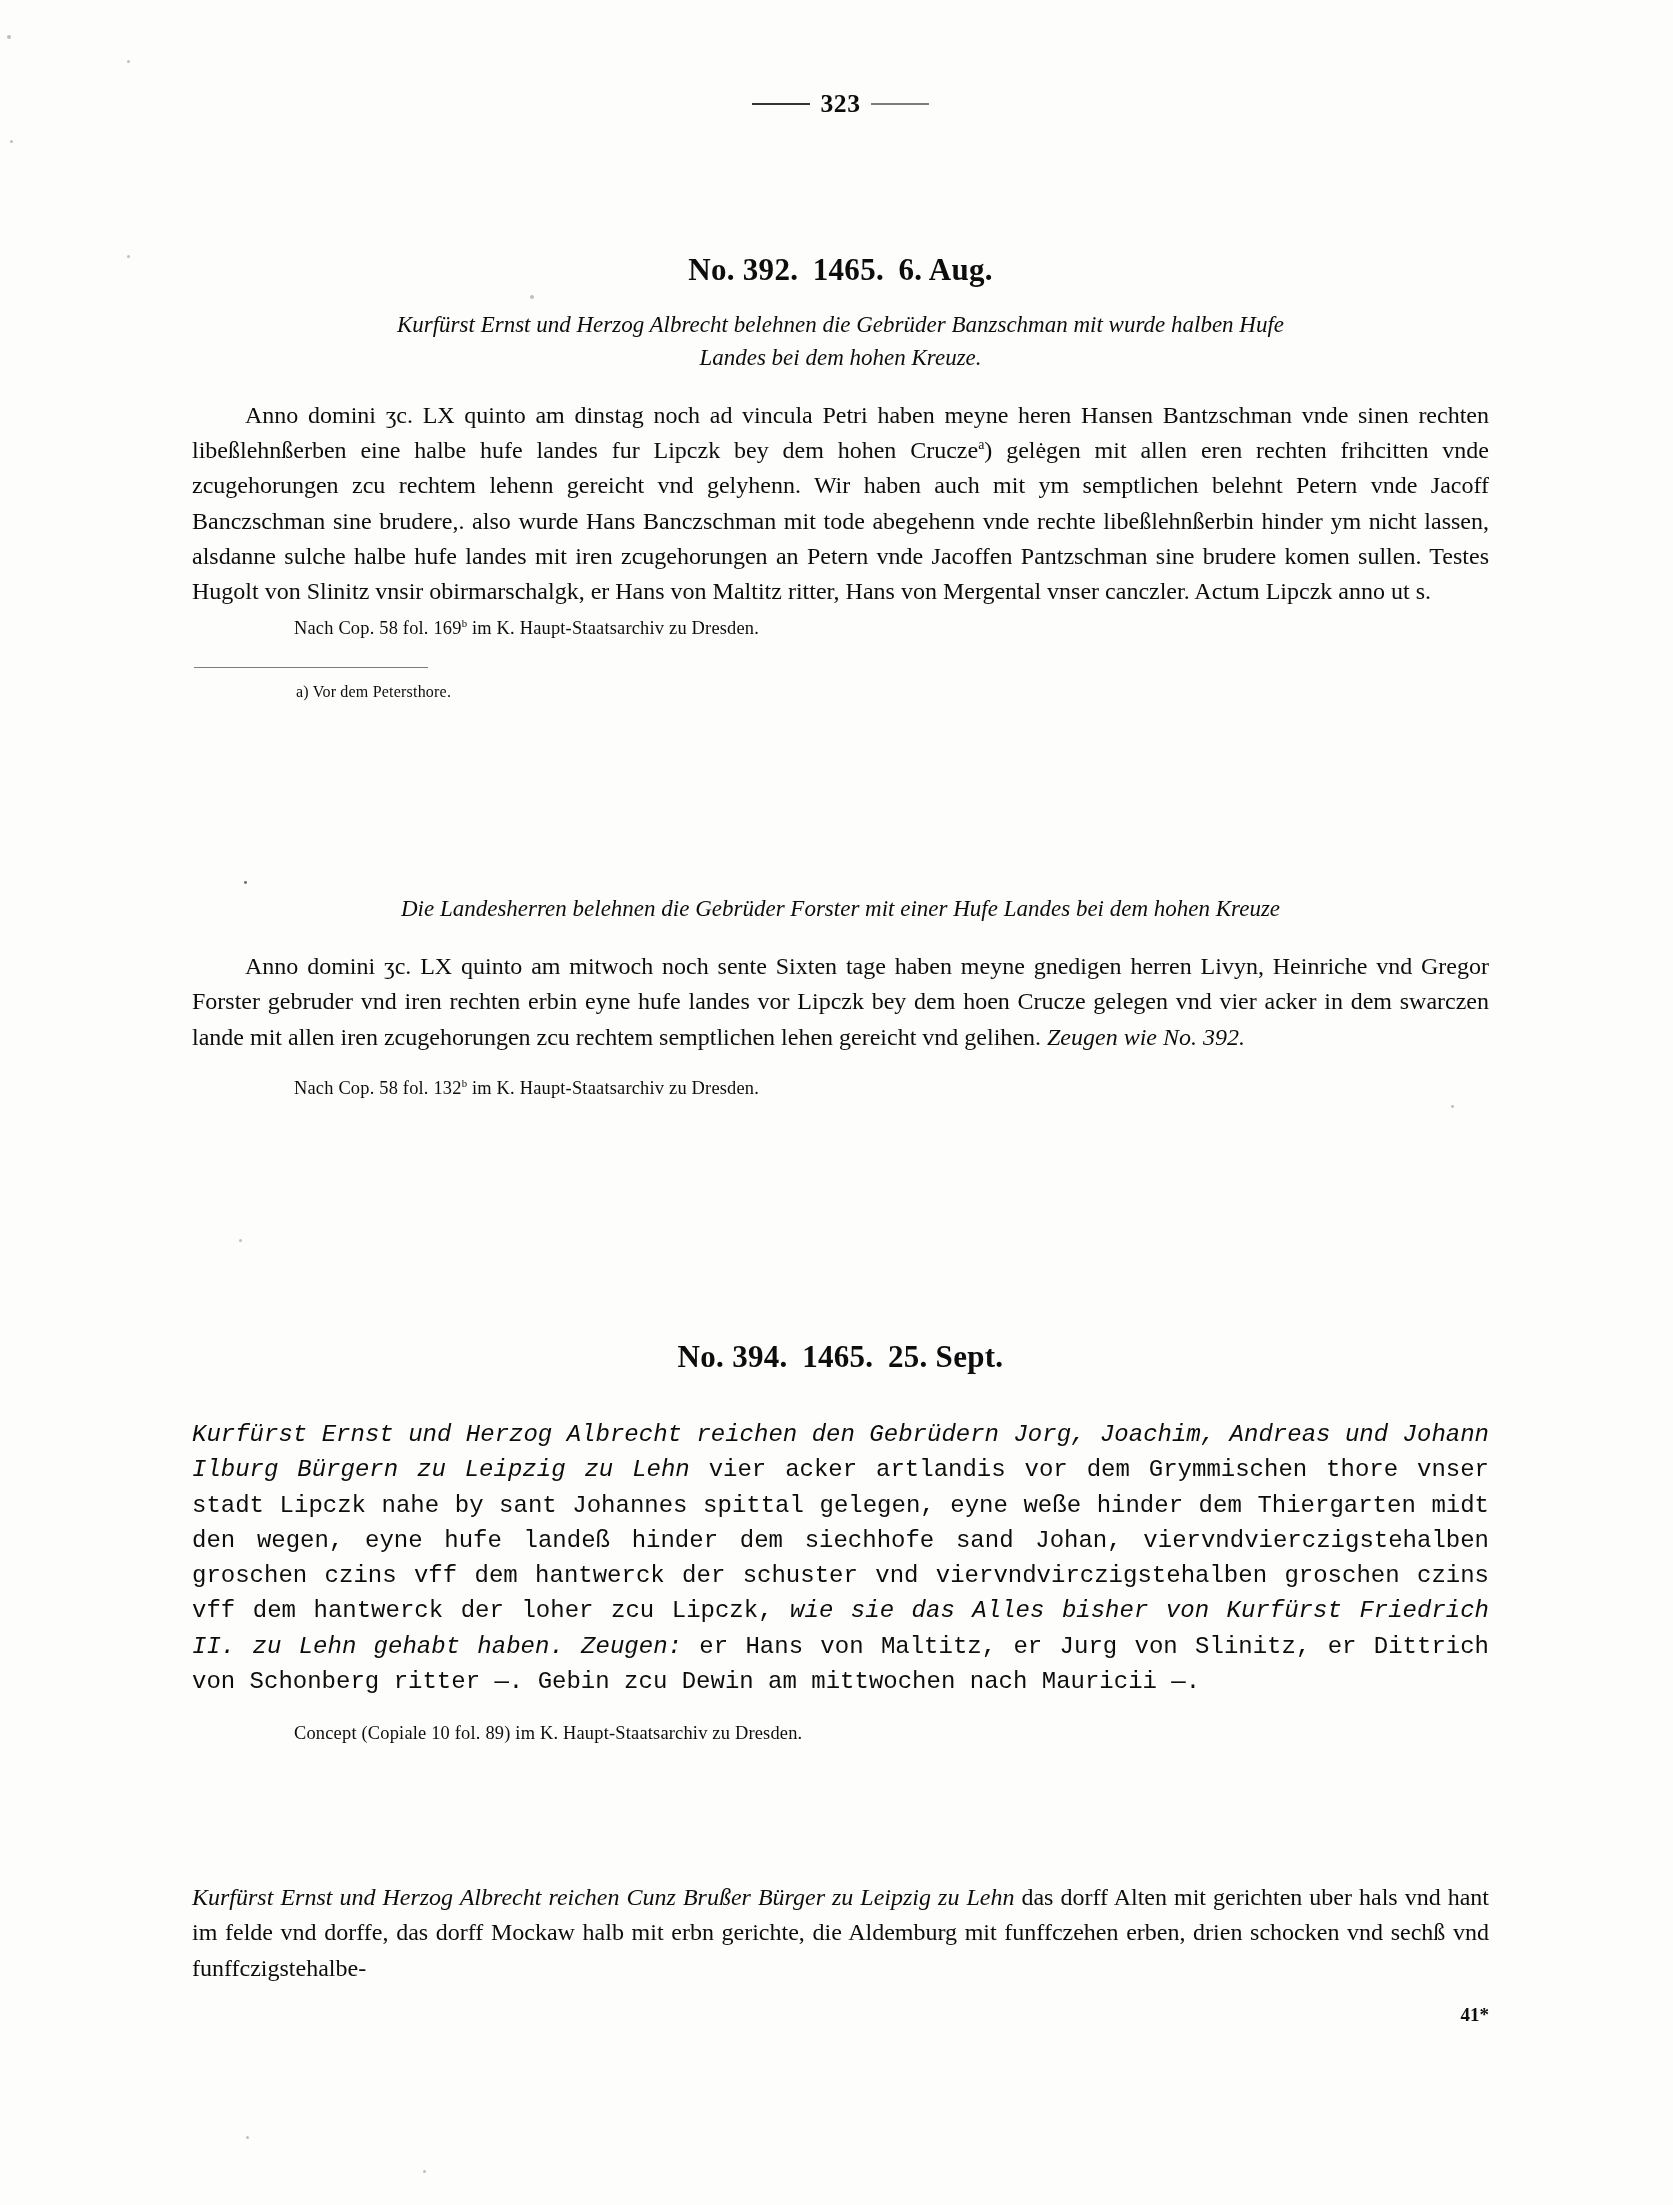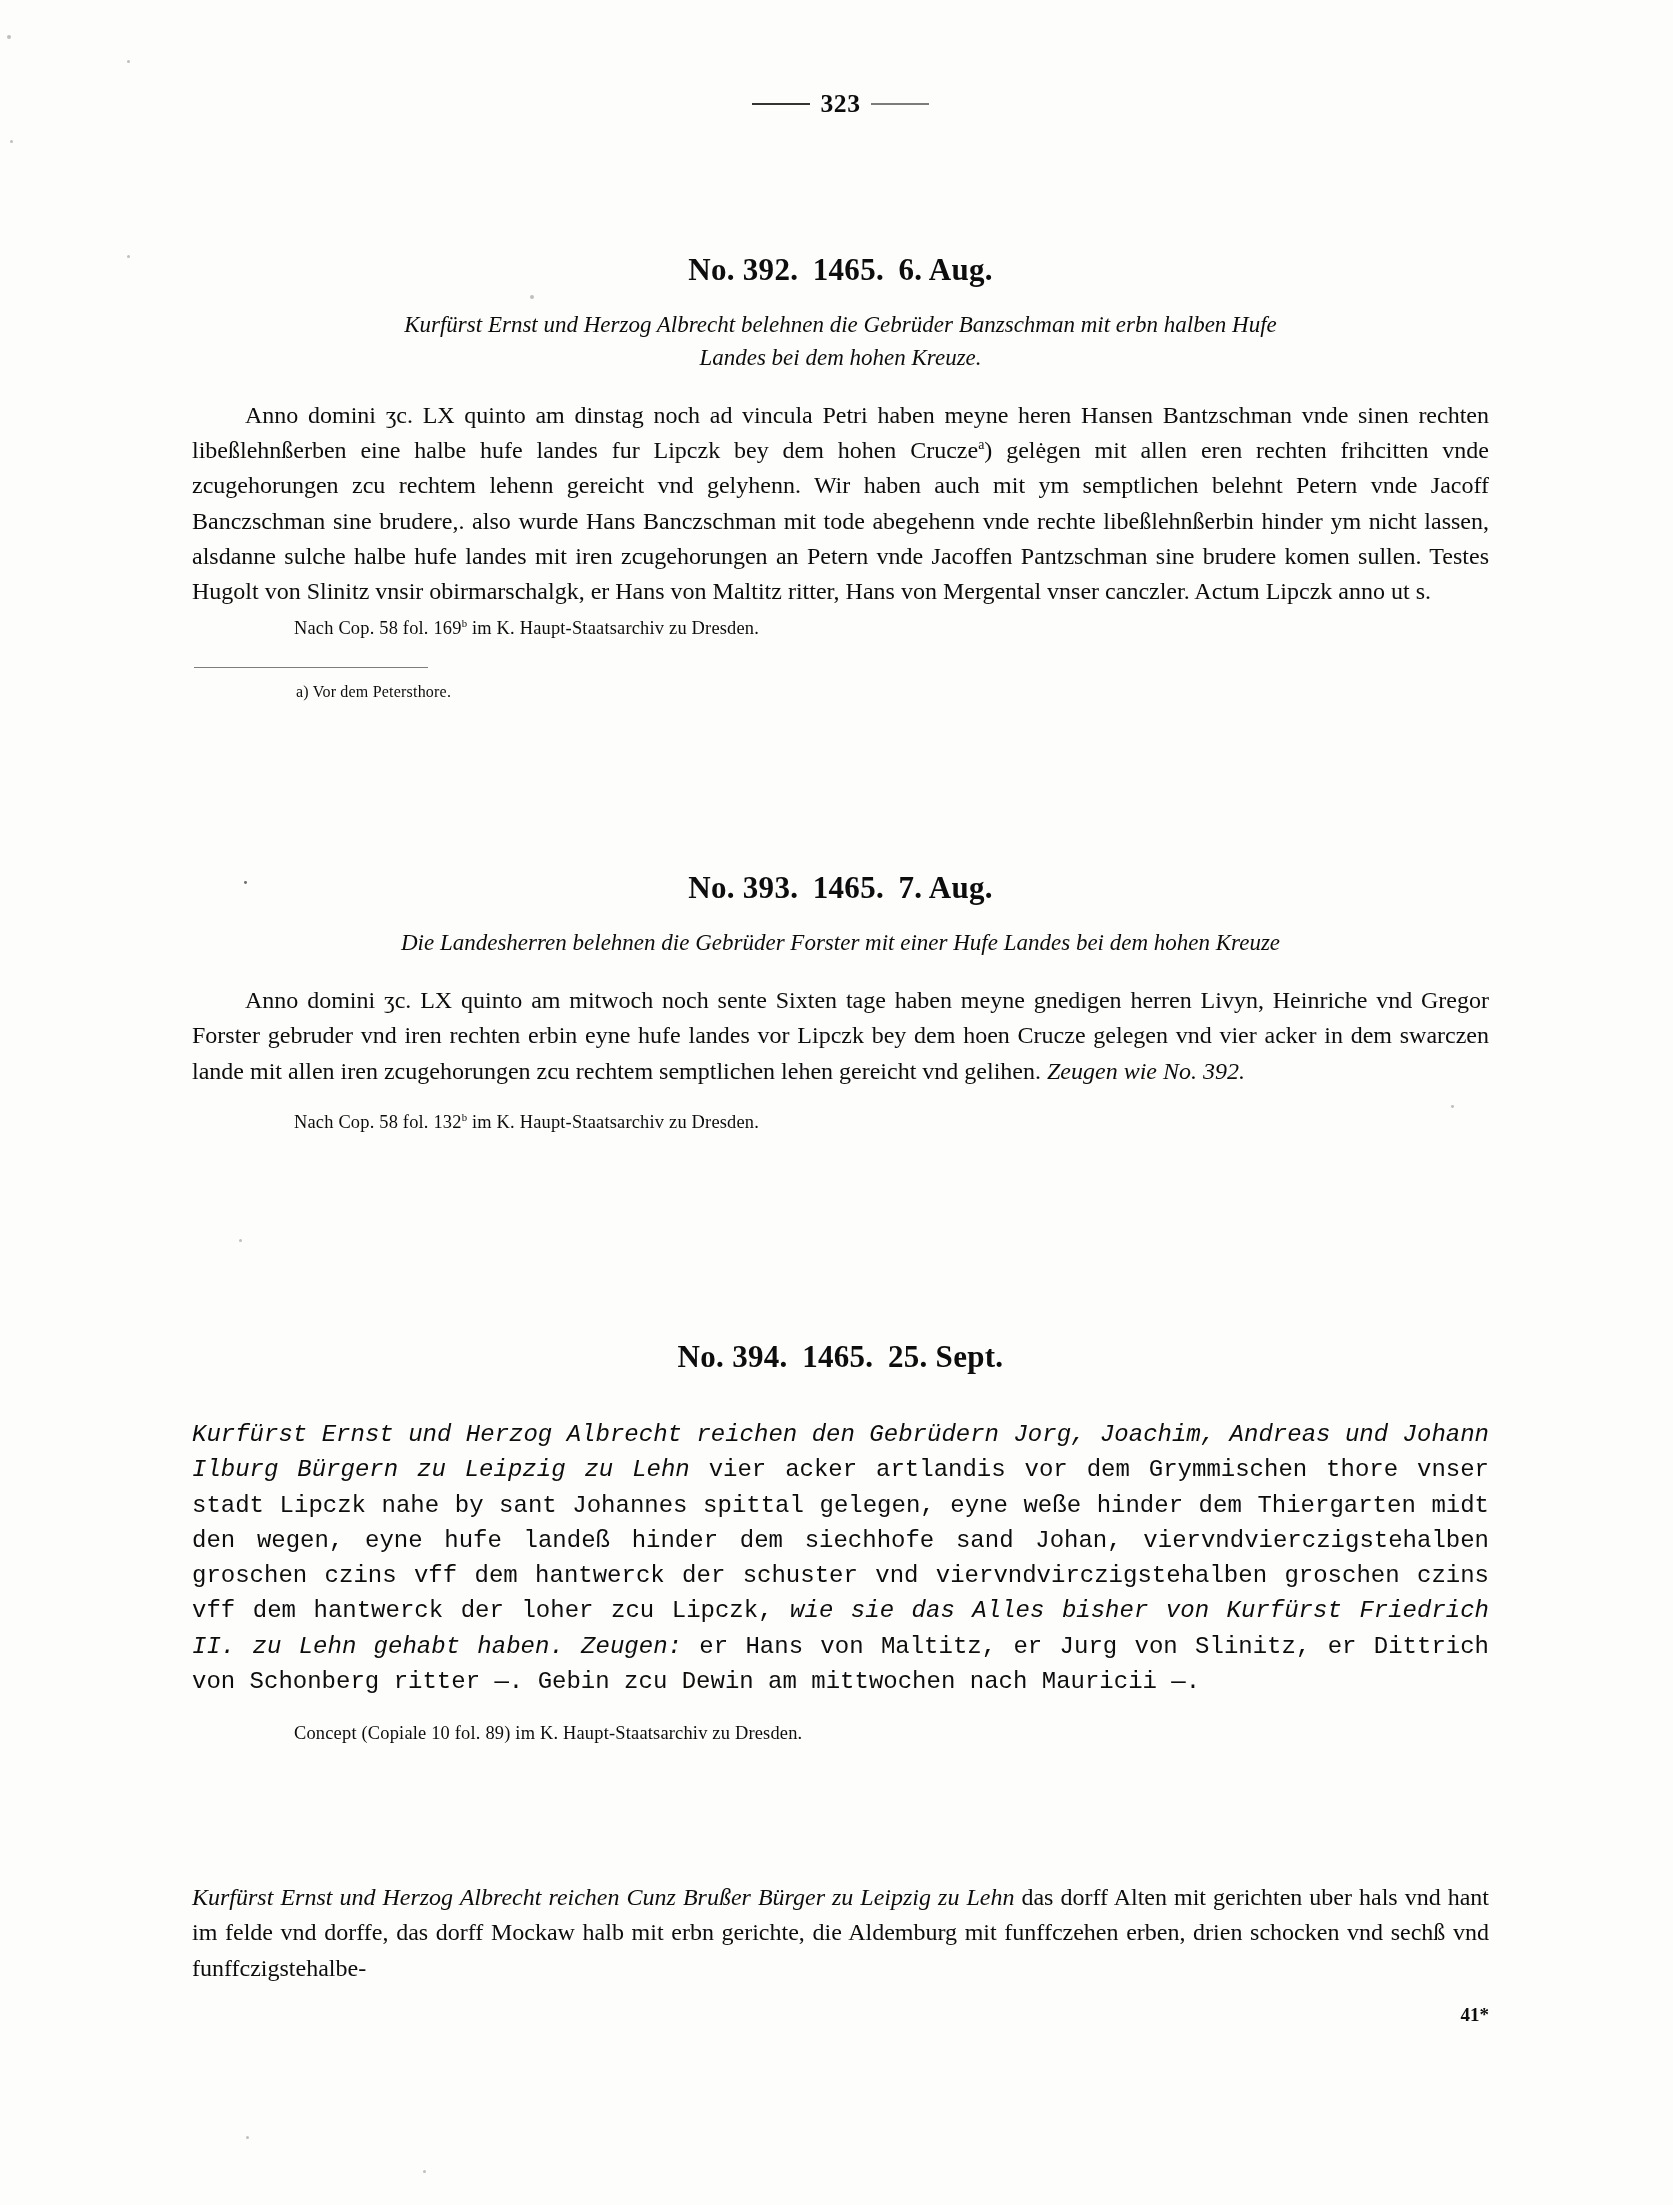--- a/index.html
+++ b/index.html
@@ -163,40 +163,37 @@
       <span class="folio">323</span>
       <span class="dash right"></span>
     </div>
 
     <div style="position:absolute; left:0; top:253px; width:1297px;">
       <div class="entry-head">
         <span>No. 392.</span><span class="gap"></span><span>1465.</span><span class="gap"></span><span>6. Aug.</span>
       </div>
 
       <div class="regest" style="margin-top:22px;">
-        <div>Kurfürst Ernst und Herzog Albrecht belehnen die Gebrüder Banzschman mit erbn halben Hufe</div>
+        <div>Kurfürst Ernst und Herzog Albrecht belehnen die Gebrüder Banzschman mit wurde halben Hufe</div>
         <div>Landes bei dem hohen Kreuze.</div>
       </div>
 
       <div class="body-text" style="margin-top:23.4px;">
         <span class="ind"></span><span>Anno domini ʒc. LX quinto am dinstag noch ad vincula Petri haben meyne heren Hansen Bantzschman vnde sinen rechten libeßlehnßerben eine halbe hufe landes fur Lipczk bey dem hohen Crucze</span><sup>a</sup><span>) gelėgen mit allen eren rechten frihcitten vnde zcugehorungen zcu rechtem lehenn gereicht vnd gelyhenn. Wir haben auch mit ym semptlichen belehnt Petern vnde Jacoff Banczschman sine brudere,. also wurde Hans Banczschman mit tode abegehenn vnde rechte libeßlehnßerbin hinder ym nicht lassen, alsdanne sulche halbe hufe landes mit iren zcugehorungen an Petern vnde Jacoffen Pantzschman sine brudere komen sullen. Testes Hugolt von Slinitz vnsir obirmarschalgk, er Hans von Maltitz ritter, Hans von Mergental vnser canczler. Actum Lipczk anno ut s.</span>
       </div>
 
       <div class="source" style="margin-top:7px;">
         <span>Nach Cop. 58 fol. 169</span><sup>b</sup><span> im K. Haupt-Staatsarchiv zu Dresden.</span>
       </div>
 
       <div class="fn-rule" style="margin-top:24.5px;"></div>
       <div class="footnote" style="margin-top:15.6px;">a) Vor dem Petersthore.</div>
     </div>
 
     <div style="position:absolute; left:0; top:871px; width:1297px;">
-      <div class="entry-head">
-        <span>No. 393.</span><span class="gap"></span><span>1465.</span><span class="gap"></span><span>7. Aug.</span>
-      </div>
 
       <div class="regest" style="margin-top:22px;">
         <div>Die Landesherren belehnen die Gebrüder Forster mit einer Hufe Landes bei dem hohen Kreuze</div>
       </div>
 
       <div class="body-text" style="margin-top:23.4px;">
         <span class="ind"></span><span>Anno domini ʒc. LX quinto am mitwoch noch sente Sixten tage haben meyne gnedigen herren Livyn, Heinriche vnd Gregor Forster gebruder vnd iren rechten erbin eyne hufe landes vor Lipczk bey dem hoen Crucze gelegen vnd vier acker in dem swarczen lande mit allen iren zcugehorungen zcu rechtem semptlichen lehen gereicht vnd gelihen. </span><i>Zeugen wie No. 392.</i>
       </div>
 
       <div class="source" style="margin-top:21px;">

